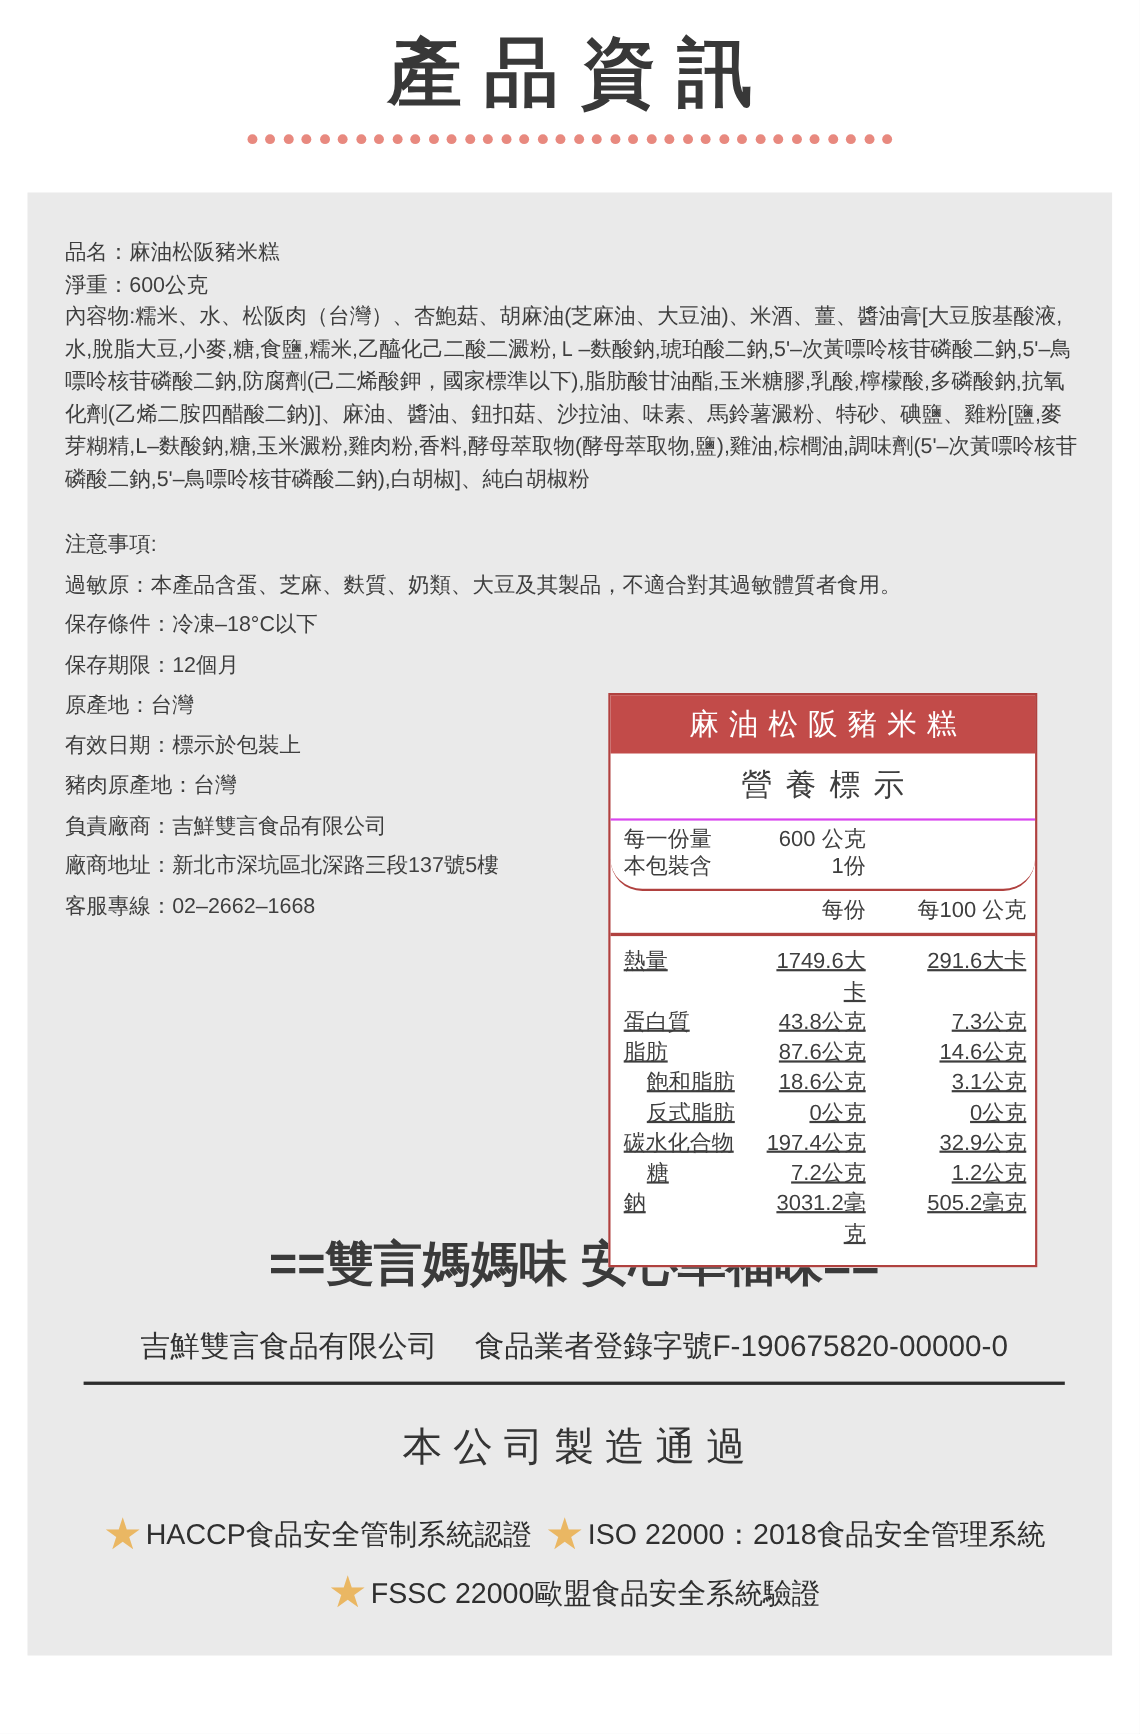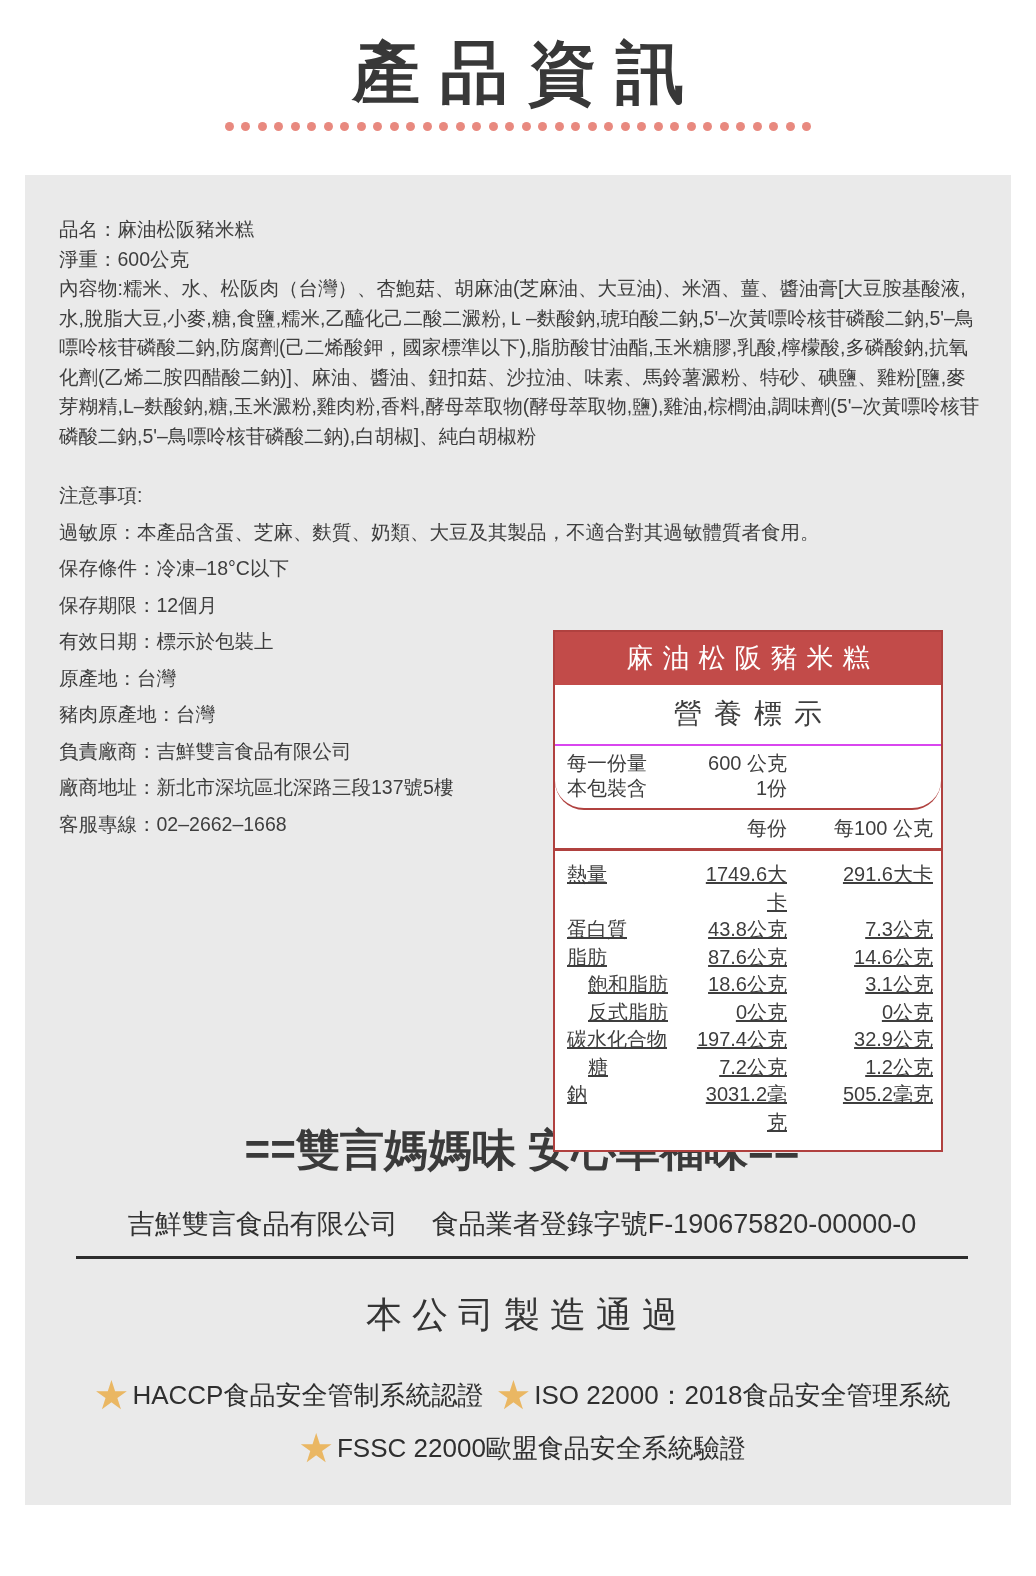--- a/index.html
+++ b/index.html
@@ -15,20 +15,21 @@
 
   
   .page-header { text-align: center; padding-top: 32px; }
   .page-title {
     font-size: 68px;
     font-weight: 600;
     color: #383838;
     letter-spacing: 20px;
     text-indent: 20px;
     line-height: 80px;
+    font-family: Liberation Mono, monospace;
   }
   .dots {
     margin-top: 10px;
     display: flex;
     justify-content: center;
     gap: 7.5px;
   }
   .dots i {
     display: block;
     width: 9px; height: 9px;
@@ -205,22 +206,22 @@
     <div class="info-line"><span>品名：</span><span>麻油松阪豬米糕</span></div>
     <div class="info-line"><span>淨重：</span><span>600公克</span></div>
     <div class="info-line ingredients"><span>內容物:</span><span>糯米、水、松阪肉（台灣）、杏鮑菇、胡麻油(芝麻油、大豆油)、米酒、薑、醬油膏[大豆胺基酸液,水,脫脂大豆,小麥,糖,食鹽,糯米,乙醯化己二酸二澱粉,Ｌ–麩酸鈉,琥珀酸二鈉,5'–次黃嘌呤核苷磷酸二鈉,5'–鳥嘌呤核苷磷酸二鈉,防腐劑(己二烯酸鉀，國家標準以下),脂肪酸甘油酯,玉米糖膠,乳酸,檸檬酸,多磷酸鈉,抗氧化劑(乙烯二胺四醋酸二鈉)]、麻油、醬油、鈕扣菇、沙拉油、味素、馬鈴薯澱粉、特砂、碘鹽、雞粉[鹽,麥芽糊精,L–麩酸鈉,糖,玉米澱粉,雞肉粉,香料,酵母萃取物(酵母萃取物,鹽),雞油,棕櫚油,調味劑(5'–次黃嘌呤核苷磷酸二鈉,5'–鳥嘌呤核苷磷酸二鈉),白胡椒]、純白胡椒粉</span></div>
   </div>
 
   <div class="notes">
     <div class="info-line">注意事項:</div>
     <div class="info-line"><span>過敏原：</span><span>本產品含蛋、芝麻、麩質、奶類、大豆及其製品，不適合對其過敏體質者食用。</span></div>
     <div class="info-line"><span>保存條件：</span><span>冷凍–18°C以下</span></div>
     <div class="info-line"><span>保存期限：</span><span>12個月</span></div>
+    <div class="info-line"><span>原產地：</span><span>台灣</span></div>
     <div class="info-line"><span>有效日期：</span><span>標示於包裝上</span></div>
-    <div class="info-line"><span>原產地：</span><span>台灣</span></div>
     <div class="info-line"><span>豬肉原產地：</span><span>台灣</span></div>
     <div class="info-line"><span>負責廠商：</span><span>吉鮮雙言食品有限公司</span></div>
     <div class="info-line"><span>廠商地址：</span><span>新北市深坑區北深路三段137號5樓</span></div>
     <div class="info-line"><span>客服專線：</span><span>02–2662–1668</span></div>
   </div>
 
   <aside class="nutrition">
     <div class="nt-header">麻油松阪豬米糕</div>
     <div class="nt-title">營養標示</div>
 

